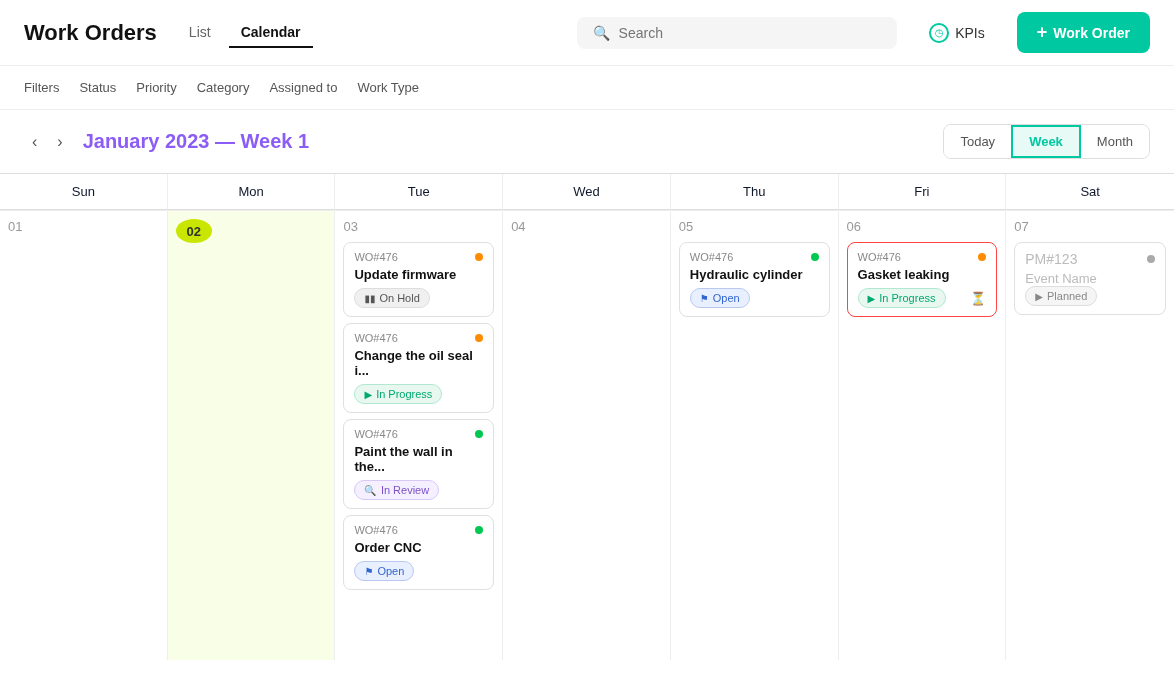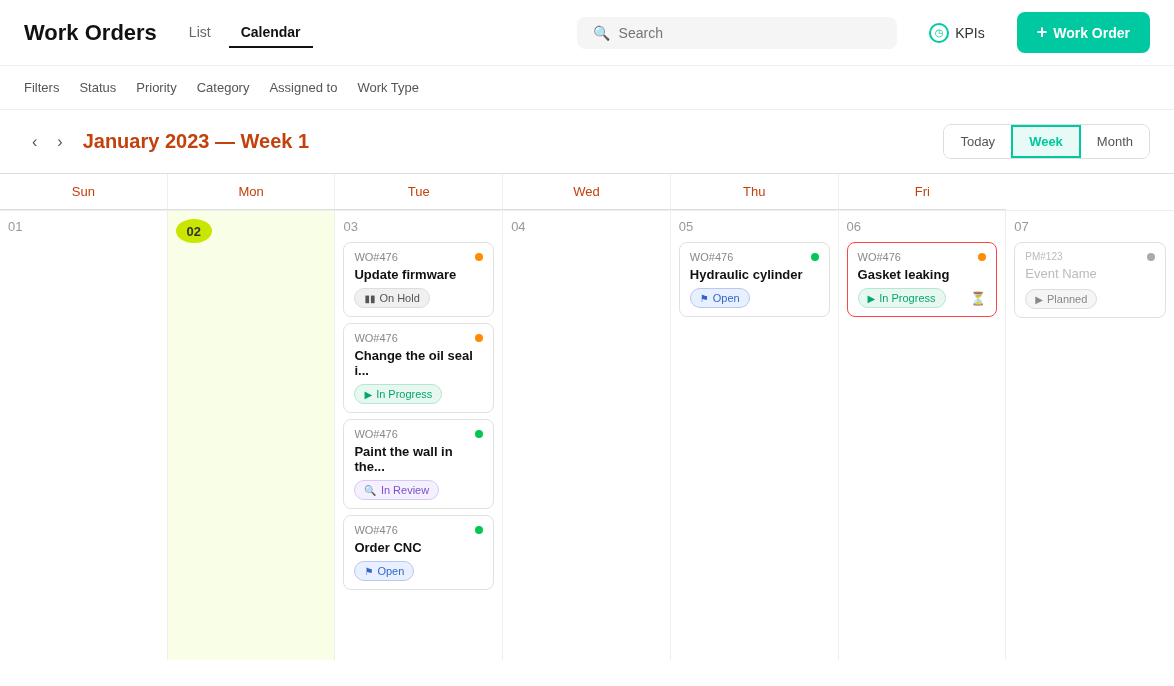--- a/index.html
+++ b/index.html
@@ -20,30 +20,30 @@
     .wo-plus { font-size: 18px; }
 
     
     .filters-bar { display: flex; align-items: center; padding: 10px 24px; border-bottom: 1px solid #eee; gap: 20px; }
     .filter-item { color: #555; font-size: 13px; cursor: pointer; padding: 4px 0; }
 
     
     .cal-nav { display: flex; align-items: center; padding: 14px 24px; gap: 12px; }
     .cal-nav-arrows { display: flex; gap: 4px; }
     .arrow-btn { background: none; border: none; cursor: pointer; font-size: 16px; color: #555; padding: 4px 8px; }
-    .cal-title { font-size: 20px; font-weight: 700; color: #c2410c; flex: 1; }
+    .cal-title { font-size: 20px; font-weight: 700; color: #8b5cf6; flex: 1; }
     .view-buttons { display: flex; border: 1px solid #ddd; border-radius: 8px; overflow: hidden; }
     .view-btn { padding: 7px 16px; background: #fff; border: none; cursor: pointer; font-size: 13px; color: #555; }
     .view-btn.active { background: #e8faf5; color: #00c8a0; border: 2px solid #00c8a0; font-weight: 600; }
     .view-btn:not(.active) { border: none; text-align: center; }
 
     
     .calendar { border-top: 1px solid #ddd; overflow: hidden; }
     .cal-header { display: grid; grid-template-columns: repeat(7, 1fr); background: #fff; }
-    .cal-header-cell { text-align: center; padding: 10px 0; font-size: 13px; font-weight: 500; color: #c2410c; border-right: 1px solid #eee; border-bottom: 1px solid #ddd; }
+    .cal-header-cell { text-align: center; padding: 10px 0; font-size: 13px; font-weight: 500; color: #0f172a; border-right: 1px solid #eee; border-bottom: 1px solid #ddd; }
     .cal-header-cell:last-child { border-right: none; }
     .cal-body { display: grid; grid-template-columns: repeat(7, 1fr); min-height: 450px; }
     .cal-day { border-right: 1px solid #eee; border-top: 1px solid #eee; padding: 8px; min-height: 450px; vertical-align: top; }
     .cal-day:last-child { border-right: none; }
     .cal-day.today-col { background: #f9ffe6; }
     .day-num { font-size: 13px; color: #999; margin-bottom: 8px; }
     .day-num.today-badge { display: inline-flex; align-items: center; justify-content: center; width: 36px; height: 24px; background: #c8e600; border-radius: 50%; color: #333; font-weight: 700; font-size: 13px; }
 
     
     .wo-card { background: #fff; border: 1px solid #e0e0e0; border-radius: 8px; padding: 8px 10px; margin-bottom: 6px; cursor: pointer; }
@@ -58,22 +58,22 @@
     .status-badge { display: inline-flex; align-items: center; gap: 4px; padding: 3px 9px; border-radius: 20px; font-size: 11px; font-weight: 500; }
     .status-badge.on-hold { background: #f0f0f0; color: #555; border: 1px solid #ddd; }
     .status-badge.in-progress { background: #e8f8f0; color: #00a870; border: 1px solid #b0e8d0; }
     .status-badge.in-review { background: #f5f0ff; color: #7c50c8; border: 1px solid #d8c8f8; }
     .status-badge.open { background: #e8f0ff; color: #3366cc; border: 1px solid #b8c8f0; }
     .status-badge.planned { background: #f5f5f5; color: #888; border: 1px solid #ddd; }
     .badge-icon { font-size: 10px; }
 
     
     .pm-card { background: #fff; border: 1px solid #e0e0e0; border-radius: 8px; padding: 8px 10px; margin-bottom: 6px; }
-    .pm-id { font-size: 10px; color: #bbb; }
-    .pm-title { font-size: 13px; color: #bbb; margin-bottom: 8px; }
+    .pm-id { font-size: 14px; color: #bbb; }
+    .pm-title { font-size: 13px; color: #bbb; margin-bottom: 0; }
 
     .clock-icon { color: #ff4444; font-size: 13px; }
   </style>
 </head>
 <body>
 
 <div class="header">
   <span class="app-title">Work Orders</span>
   <div class="tabs-main">
     <div class="tab-main">
@@ -121,20 +121,21 @@
 
 <div class="calendar">
 
   <div class="cal-header">
     <div class="cal-header-cell">Sun</div>
     <div class="cal-header-cell">Mon</div>
     <div class="cal-header-cell">Tue</div>
     <div class="cal-header-cell">Wed</div>
     <div class="cal-header-cell">Thu</div>
     <div class="cal-header-cell">Fri</div>
+    <div class="cal-header-cell">Sat</div>
   </div>
 
   <div class="cal-body">
 
     <div class="cal-day">
       <div class="day-num">01</div>
     </div>
 
     <div class="cal-day today-col">
       <div class="day-num">

